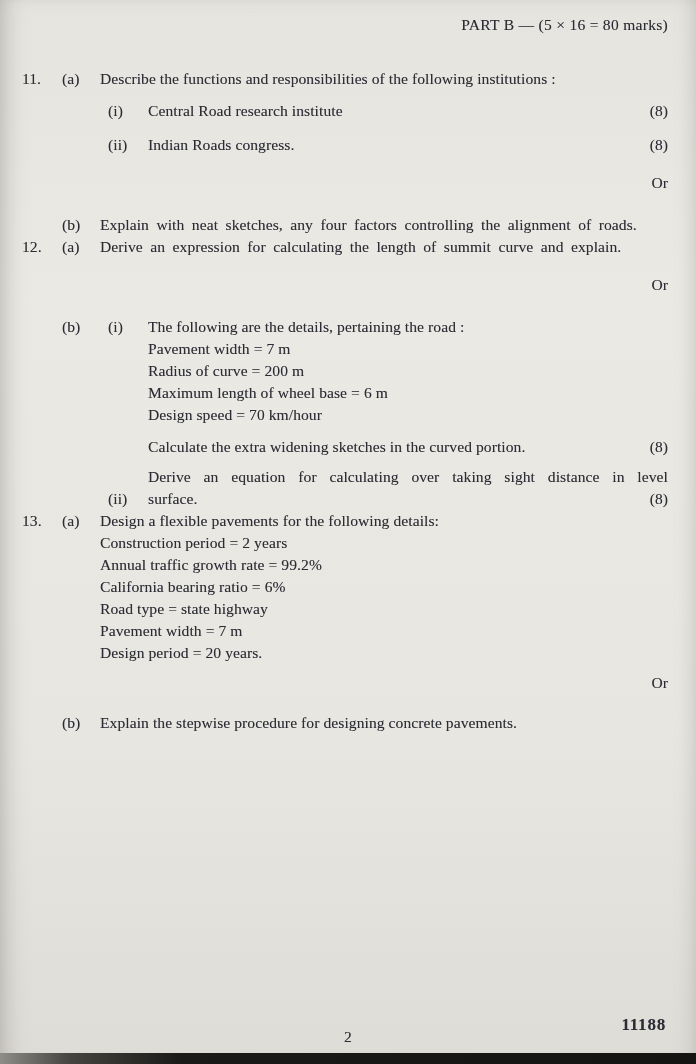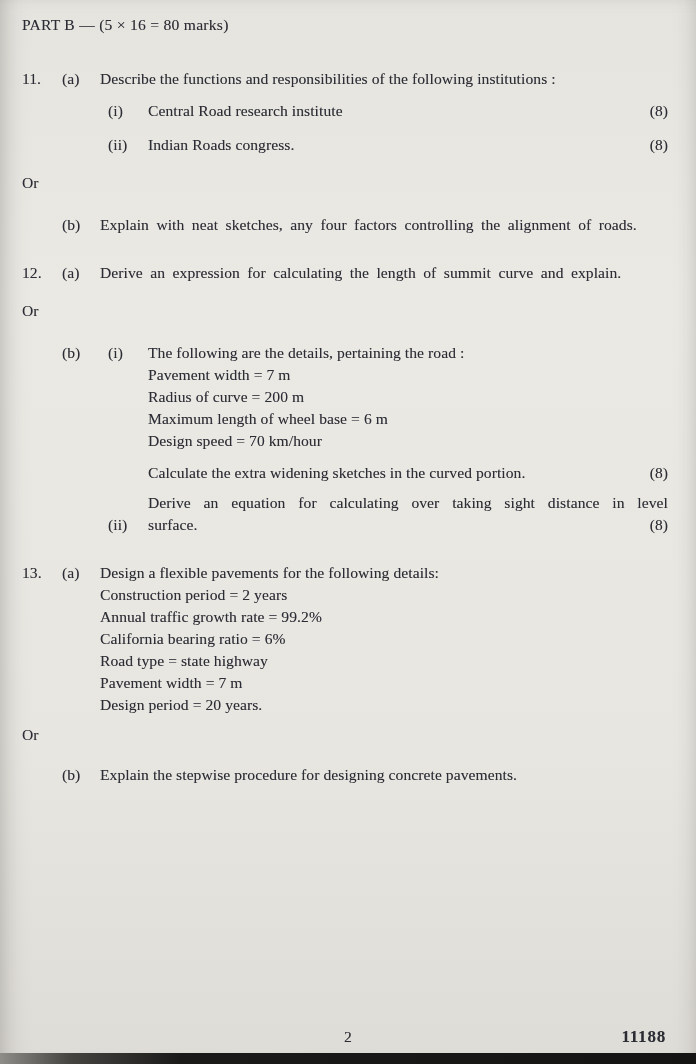--- a/index.html
+++ b/index.html
@@ -15,37 +15,37 @@
     box-shadow: inset 18px 0 26px -18px rgba(110,108,100,.5),
                 inset -14px 0 22px -16px rgba(110,108,100,.4);
     padding:14px 28px 0 22px;
     color:#2c2c34;
     font-size:15.5px;
     line-height:22px;
     letter-spacing:0.1px;
     overflow:hidden;
     text-shadow:0.2px 0.2px 0.3px rgba(44,44,58,0.35);
   }
-  .header { text-align:left; letter-spacing:0.3px; }
+  .header { text-align:right; letter-spacing:0.3px; }
   .row { position:relative; display:flex; align-items:flex-end; }
   .num    { flex:0 0 40px; }
   .part   { flex:0 0 38px; }
   .slabel { flex:0 0 48px; padding-left:8px; }
   .text   { flex:1 1 auto; }
   .justify { text-align:justify; word-spacing:3.5px; }
   .marks  { position:absolute; right:0; bottom:0; }
   .ml40  { margin-left:40px; }
   .ml78  { margin-left:78px; }
   .ml126 { margin-left:126px; }
-  .or { text-align:left; }
+  .or { text-align:right; }
   .mt8{margin-top:8px} .mt10{margin-top:10px} .mt11{}
   .mt12{margin-top:12px} .mt16{margin-top:16px} .mt18{margin-top:18px}
-  .mt20{margin-top:20px} .mt26{margin-top:26px} .mt32{margin-top:32px}
+  .mt20{margin-top:20px} .mt26{} .mt32{margin-top:32px}
   .footer-page { position:absolute; left:0; right:0; bottom:16px; text-align:center; }
-  .footer-code { position:absolute; right:30px; bottom:16px; font-weight:bold; font-size:17px; letter-spacing:0.8px; }
+  .footer-code { position:absolute; right:30px; bottom:28px; font-weight:bold; font-size:17px; letter-spacing:0.8px; }
   .scan-bottom {
     position:absolute; left:0; bottom:0; width:100%; height:11px;
     background:linear-gradient(90deg,#8e8d88 0%, #454441 10%, #1a1a18 26%, #141412 100%);
   }
 </style>
 </head>
 <body>
 
 <div class="page">
 

